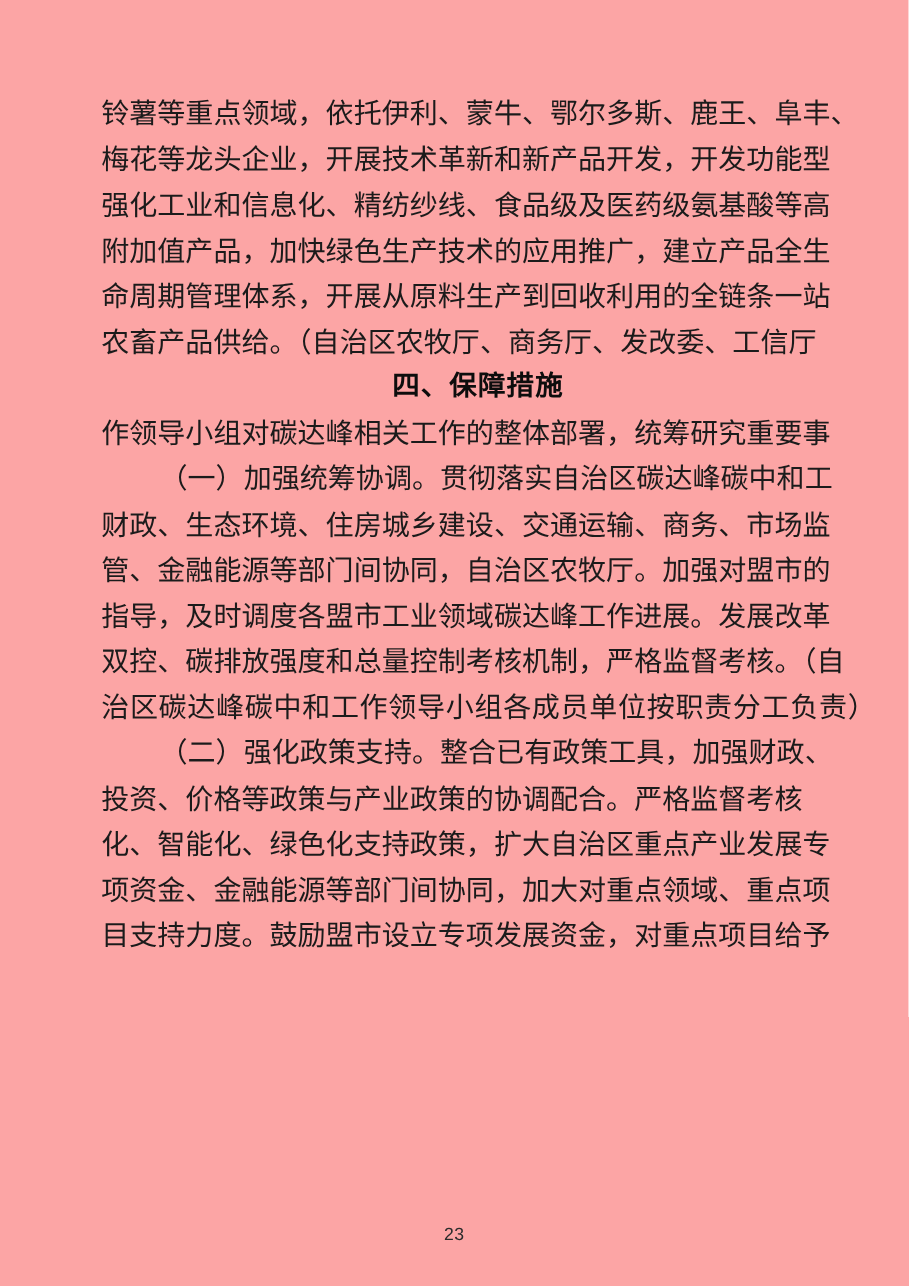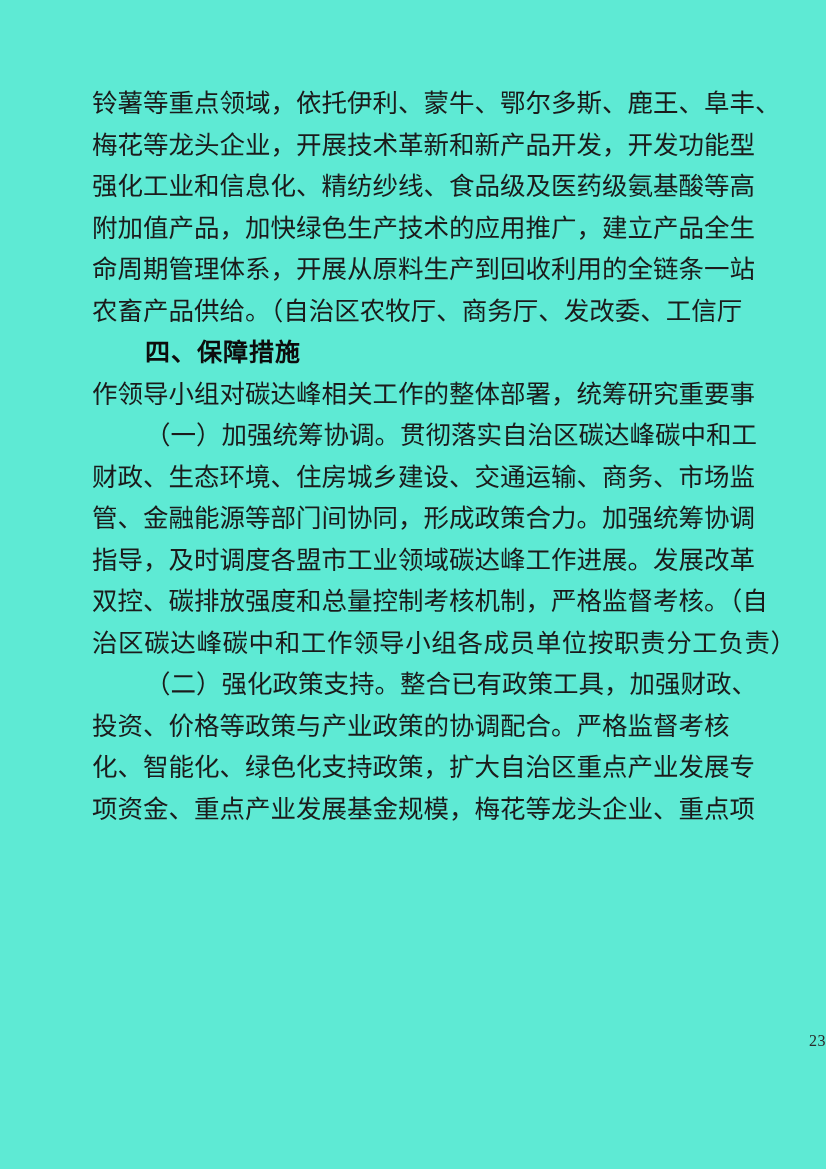--- a/index.html
+++ b/index.html
@@ -10,21 +10,21 @@
   }
   body {
     font-family: "Liberation Serif", "DejaVu Serif", serif;
     color: #000000;
   }
   .page {
     position: relative;
     width: 826px;
     height: 1169px;
     margin: 0 auto;
-    background: #5eead4;
+    background: #fca5a5;
     overflow: hidden;
     box-sizing: border-box;
   }
 
   
   .text-body {
     position: absolute;
     left: 92px;
     top: 83px;
     width: 632px;
@@ -65,32 +65,33 @@
   
   .heading {
     height: 41.5px;
     line-height: 41.5px;
     font-size: 25px;
     font-weight: bold;
     padding-left: 53px;
     letter-spacing: 1px;
     white-space: nowrap;
     color: #0d0d0d;
-    font-family: Liberation Sans, sans-serif;
+    font-family: Liberation Mono, monospace;
+    text-align: center;
   }
 
   .page-number {
     position: absolute;
     left: 0;
     right: 0;
-    top: 1032px;
-    text-align: right;
+    top: 1114px;
+    text-align: center;
     font-size: 16px;
     color: #2b2b2b;
-    font-family: Liberation Serif, serif;
+    font-family: Liberation Sans, sans-serif;
     letter-spacing: 0.5px;
   }
 </style>
 </head>
 <body>
 
 <div class="page">
 
   <div class="text-body">
 
@@ -121,21 +122,21 @@
       <div class="line justify">
         <span>作领导小组对碳达峰相关工作的整体部署，统筹研究重要事</span>
       </div>
       <div class="line justify indent">
         <span>（一）加强统筹协调。贯彻落实自治区碳达峰碳中和工</span>
       </div>
       <div class="line justify">
         <span>财政、生态环境、住房城乡建设、交通运输、商务、市场监</span>
       </div>
       <div class="line justify">
-        <span>管、金融能源等部门间协同，形成政策合力。加强统筹协调</span>
+        <span>管、金融能源等部门间协同，自治区农牧厅。加强对盟市的</span>
       </div>
       <div class="line justify">
         <span>指导，及时调度各盟市工业领域碳达峰工作进展。发展改革</span>
       </div>
       <div class="line justify">
         <span>双控、碳排放强度和总量控制考核机制，严格监督考核。（自</span>
       </div>
       <div class="line last">治区碳达峰碳中和工作领导小组各成员单位按职责分工负责）</div>
     </div>
 
@@ -143,21 +144,24 @@
       <div class="line justify indent">
         <span>（二）强化政策支持。整合已有政策工具，加强财政、</span>
       </div>
       <div class="line justify">
         <span>投资、价格等政策与产业政策的协调配合。严格监督考核</span>
       </div>
       <div class="line justify">
         <span>化、智能化、绿色化支持政策，扩大自治区重点产业发展专</span>
       </div>
       <div class="line justify">
-        <span>项资金、重点产业发展基金规模，梅花等龙头企业、重点项</span>
+        <span>项资金、金融能源等部门间协同，加大对重点领域、重点项</span>
+      </div>
+      <div class="line justify">
+        <span>目支持力度。鼓励盟市设立专项发展资金，对重点项目给予</span>
       </div>
     </div>
 
   </div>
 
   <div class="page-number">23</div>
 
 </div>
 
 </body></html>

